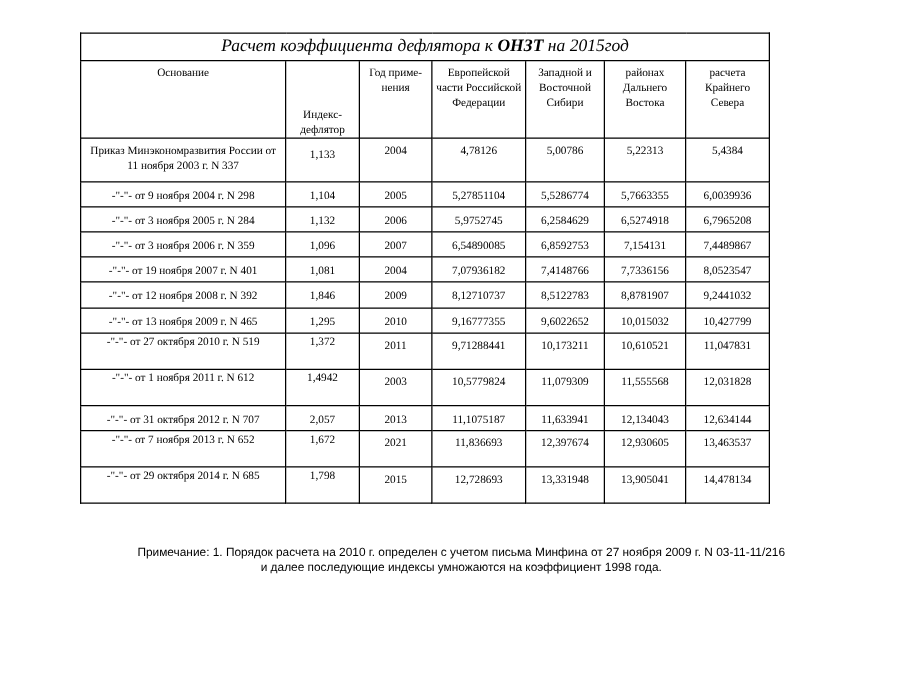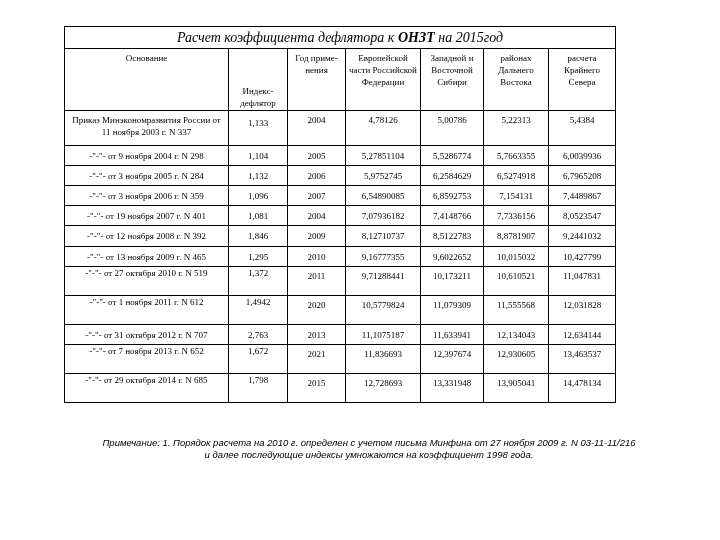--- a/index.html
+++ b/index.html
@@ -5,21 +5,21 @@
   html, body { margin:0; padding:0; background:#ffffff; }
   body { width:720px; height:540px; position:relative; overflow:hidden; font-family:"Liberation Serif", serif; color:#000; }
   .tbl { position:absolute; left:64px; top:26px; border-collapse:collapse; table-layout:fixed; font-size:9px; }
   .tbl td { border:1px solid #000; text-align:center; padding:0 2px; line-height:12px; vertical-align:middle; }
   .title-cell { height:21px; font-size:14px;font-style:italic; }
   .title-cell b { font-weight:bold; }
   .hdr td { vertical-align:top; padding-top:3px; }
   .hdr .ind { vertical-align:bottom; padding-bottom:1px; }
   td.top { vertical-align:top; padding-top:3px; }
   td.bot { vertical-align:bottom; padding-bottom:16px; }
-  .note { position:absolute; left:84px; top:437px; width:570px; text-align:center; font-family:"Liberation Sans", sans-serif; font-size:9.5px; line-height:12px;font-style:italic; }
+  .note { position:absolute; left:84px; top:437px; width:570px; text-align:center; font-family:"Liberation Sans", sans-serif; font-size:9.5px; line-height:12px; }
 </style>
 </head>
 <body>
 
 <table class="tbl">
   <colgroup>
     <col style="width:164px">
       <col style="width:59px">
       <col style="width:58px">
       <col style="width:75px">
@@ -108,29 +108,29 @@
     <td class="bot">1,372</td>
     <td class="top">2011</td>
     <td class="top">9,71288441</td>
     <td class="top">10,173211</td>
     <td class="top">10,610521</td>
     <td class="top">11,047831</td>
   </tr>
   <tr style="height:24px;">
     <td class="bot">-"-"- от 1 ноября 2011 г. N 612</td>
     <td class="bot">1,4942</td>
-    <td class="top">2020</td>
+    <td class="top">2003</td>
     <td class="top">10,5779824</td>
     <td class="top">11,079309</td>
     <td class="top">11,555568</td>
     <td class="top">12,031828</td>
   </tr>
   <tr style="height:20px;">
     <td>-"-"- от 31 октября 2012 г. N 707</td>
-    <td>2,763</td>
+    <td>2,057</td>
     <td>2013</td>
     <td>11,1075187</td>
     <td>11,633941</td>
     <td>12,134043</td>
     <td>12,634144</td>
   </tr>
   <tr style="height:25px;">
     <td class="bot">-"-"- от 7 ноября 2013 г. N 652</td>
     <td class="bot">1,672</td>
     <td class="top">2021</td>

